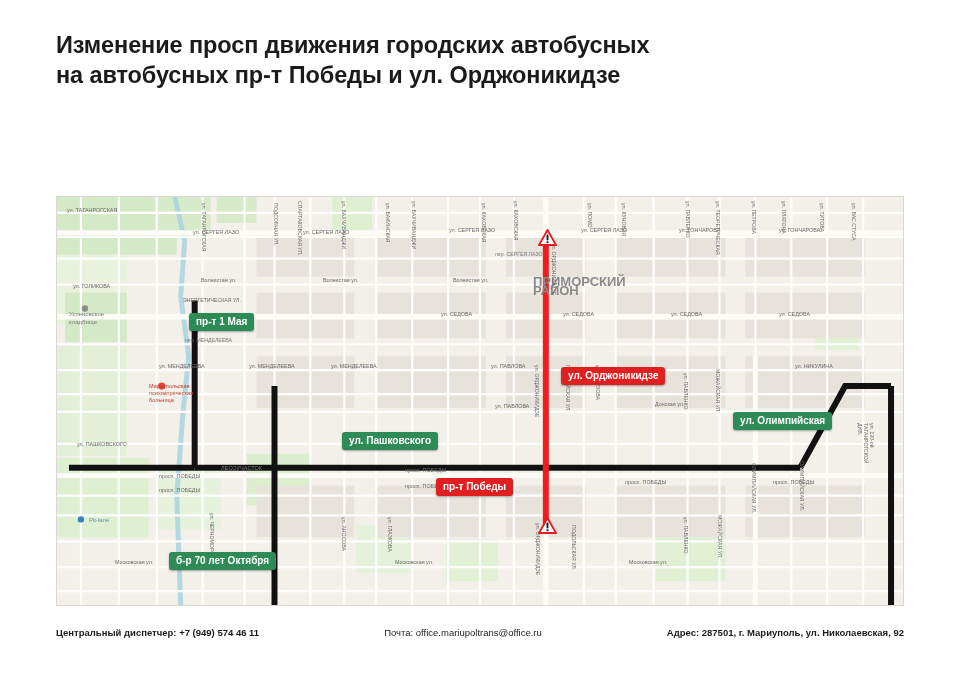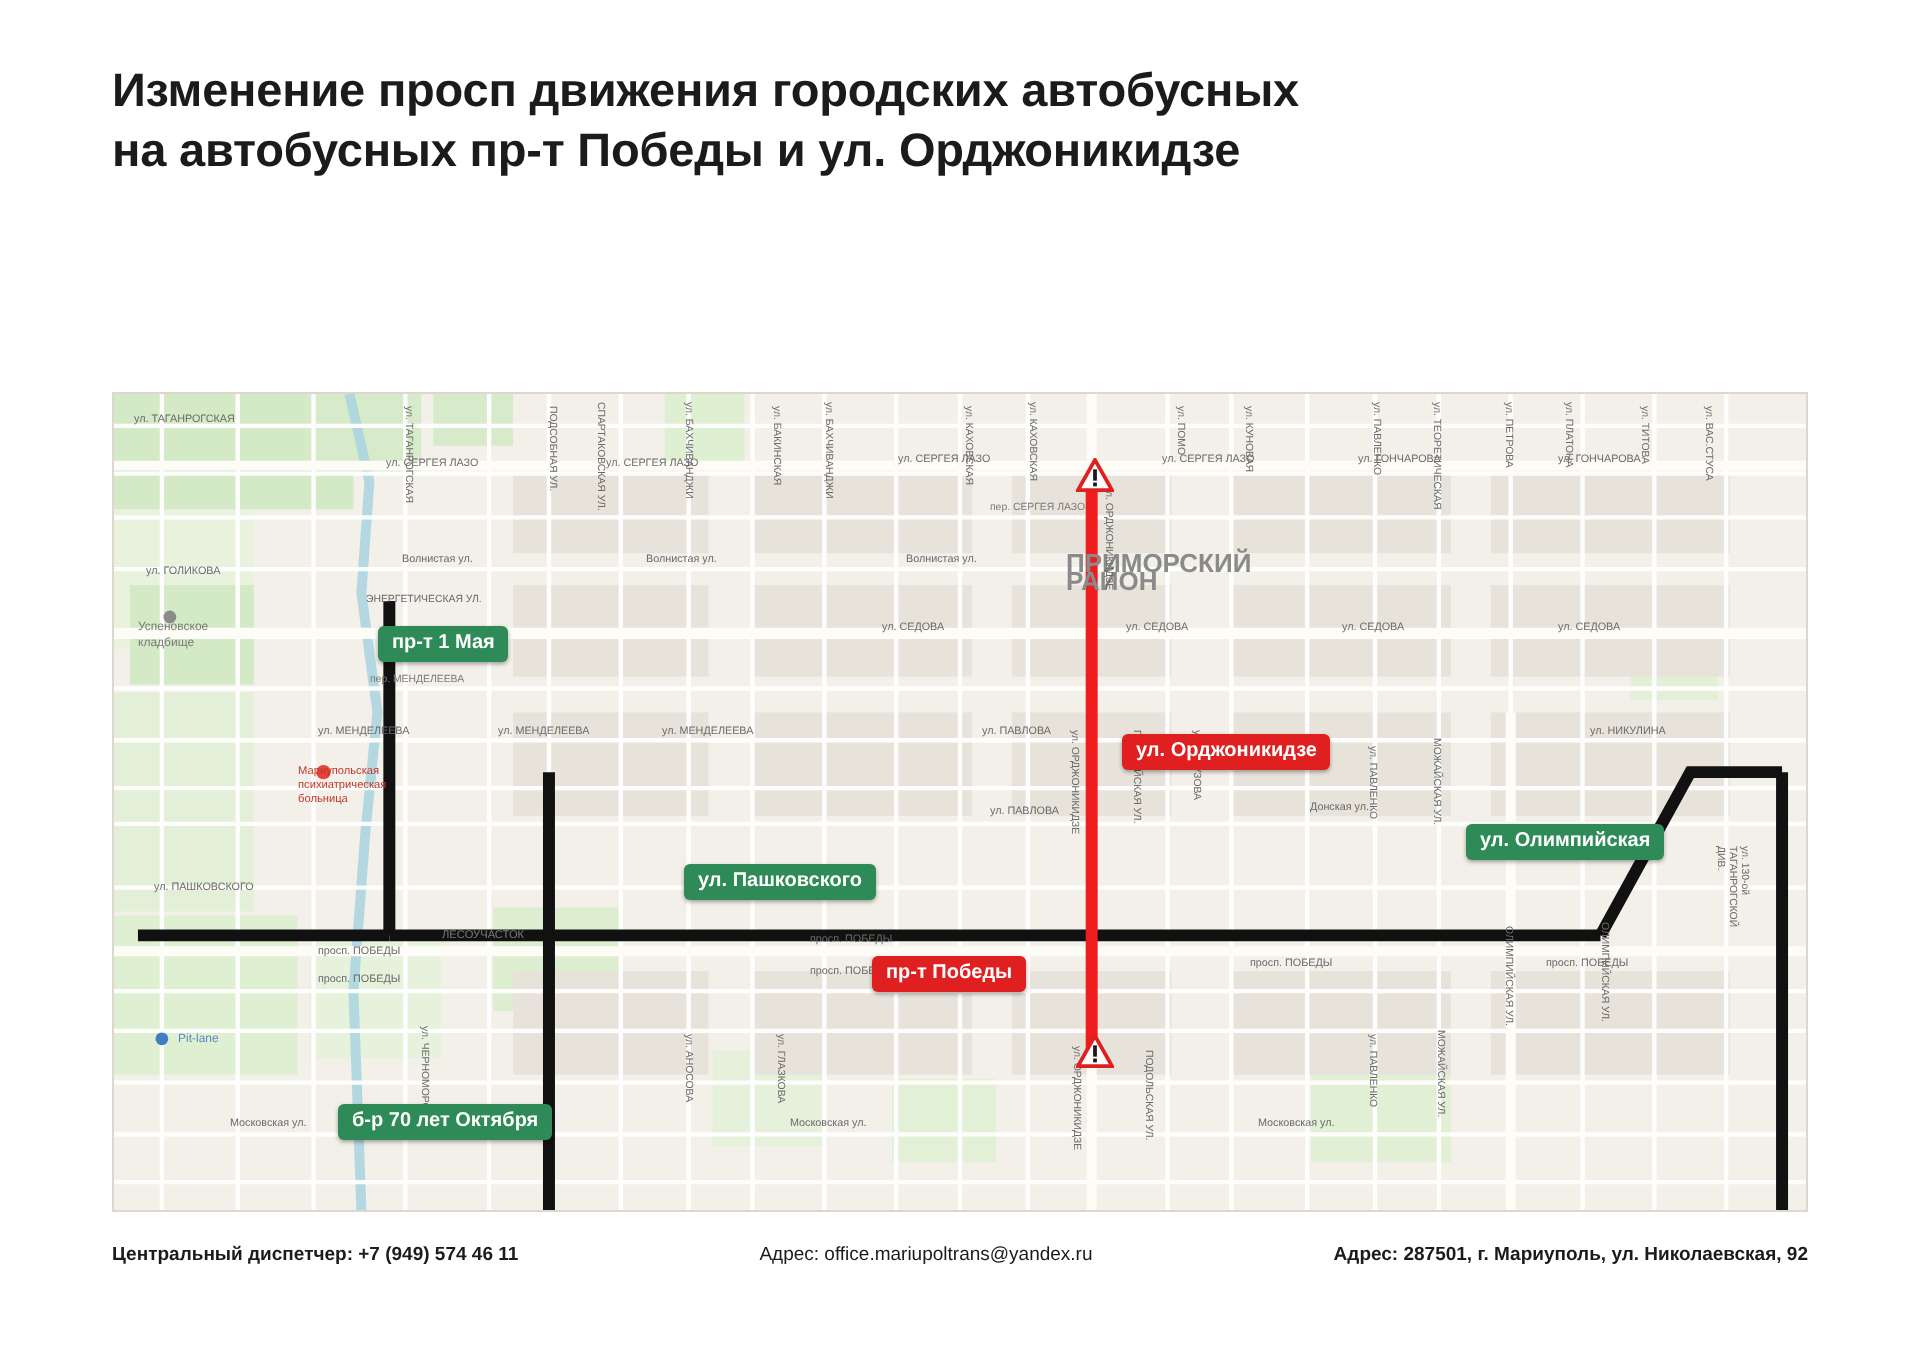--- a/index.html
+++ b/index.html
@@ -52,20 +52,21 @@
 
   
   #footer {
     position: absolute;
     left: 56px;
     top: 622px;
     width: 848px;
     height: 20px;
     display: flex;
     justify-content: space-between;
+    align-items: center;
   }
   #footer .f-item {
     font-size: 9.5px;
     color: #1b1b1b;
     font-weight: bold;
     white-space: nowrap;
   }
   #footer .f-center { font-weight: normal; }
 
   
@@ -320,15 +321,15 @@
   <div class="chip green" style="left:132px; top:116px;">пр-т 1 Мая</div>
   <div class="chip red" style="left:504px; top:170px;">ул. Орджоникидзе</div>
   <div class="chip green" style="left:285px; top:235px;">ул. Пашковского</div>
   <div class="chip green" style="left:676px; top:215px;">ул. Олимпийская</div>
   <div class="chip red" style="left:379px; top:281px;">пр-т Победы</div>
   <div class="chip green" style="left:112px; top:355px;">б-р 70 лет Октября</div>
 </div>
 
 <div id="footer">
   <div class="f-item">Центральный диспетчер: +7 (949) 574 46 11</div>
-  <div class="f-item f-center">Адрес: office.mariupoltrans@yandex.ru</div>
+  <div class="f-item f-center">Почта: office.mariupoltrans@office.ru</div>
   <div class="f-item">Адрес: 287501, г. Мариуполь, ул. Николаевская, 92</div>
 </div>
 
 </body></html>

